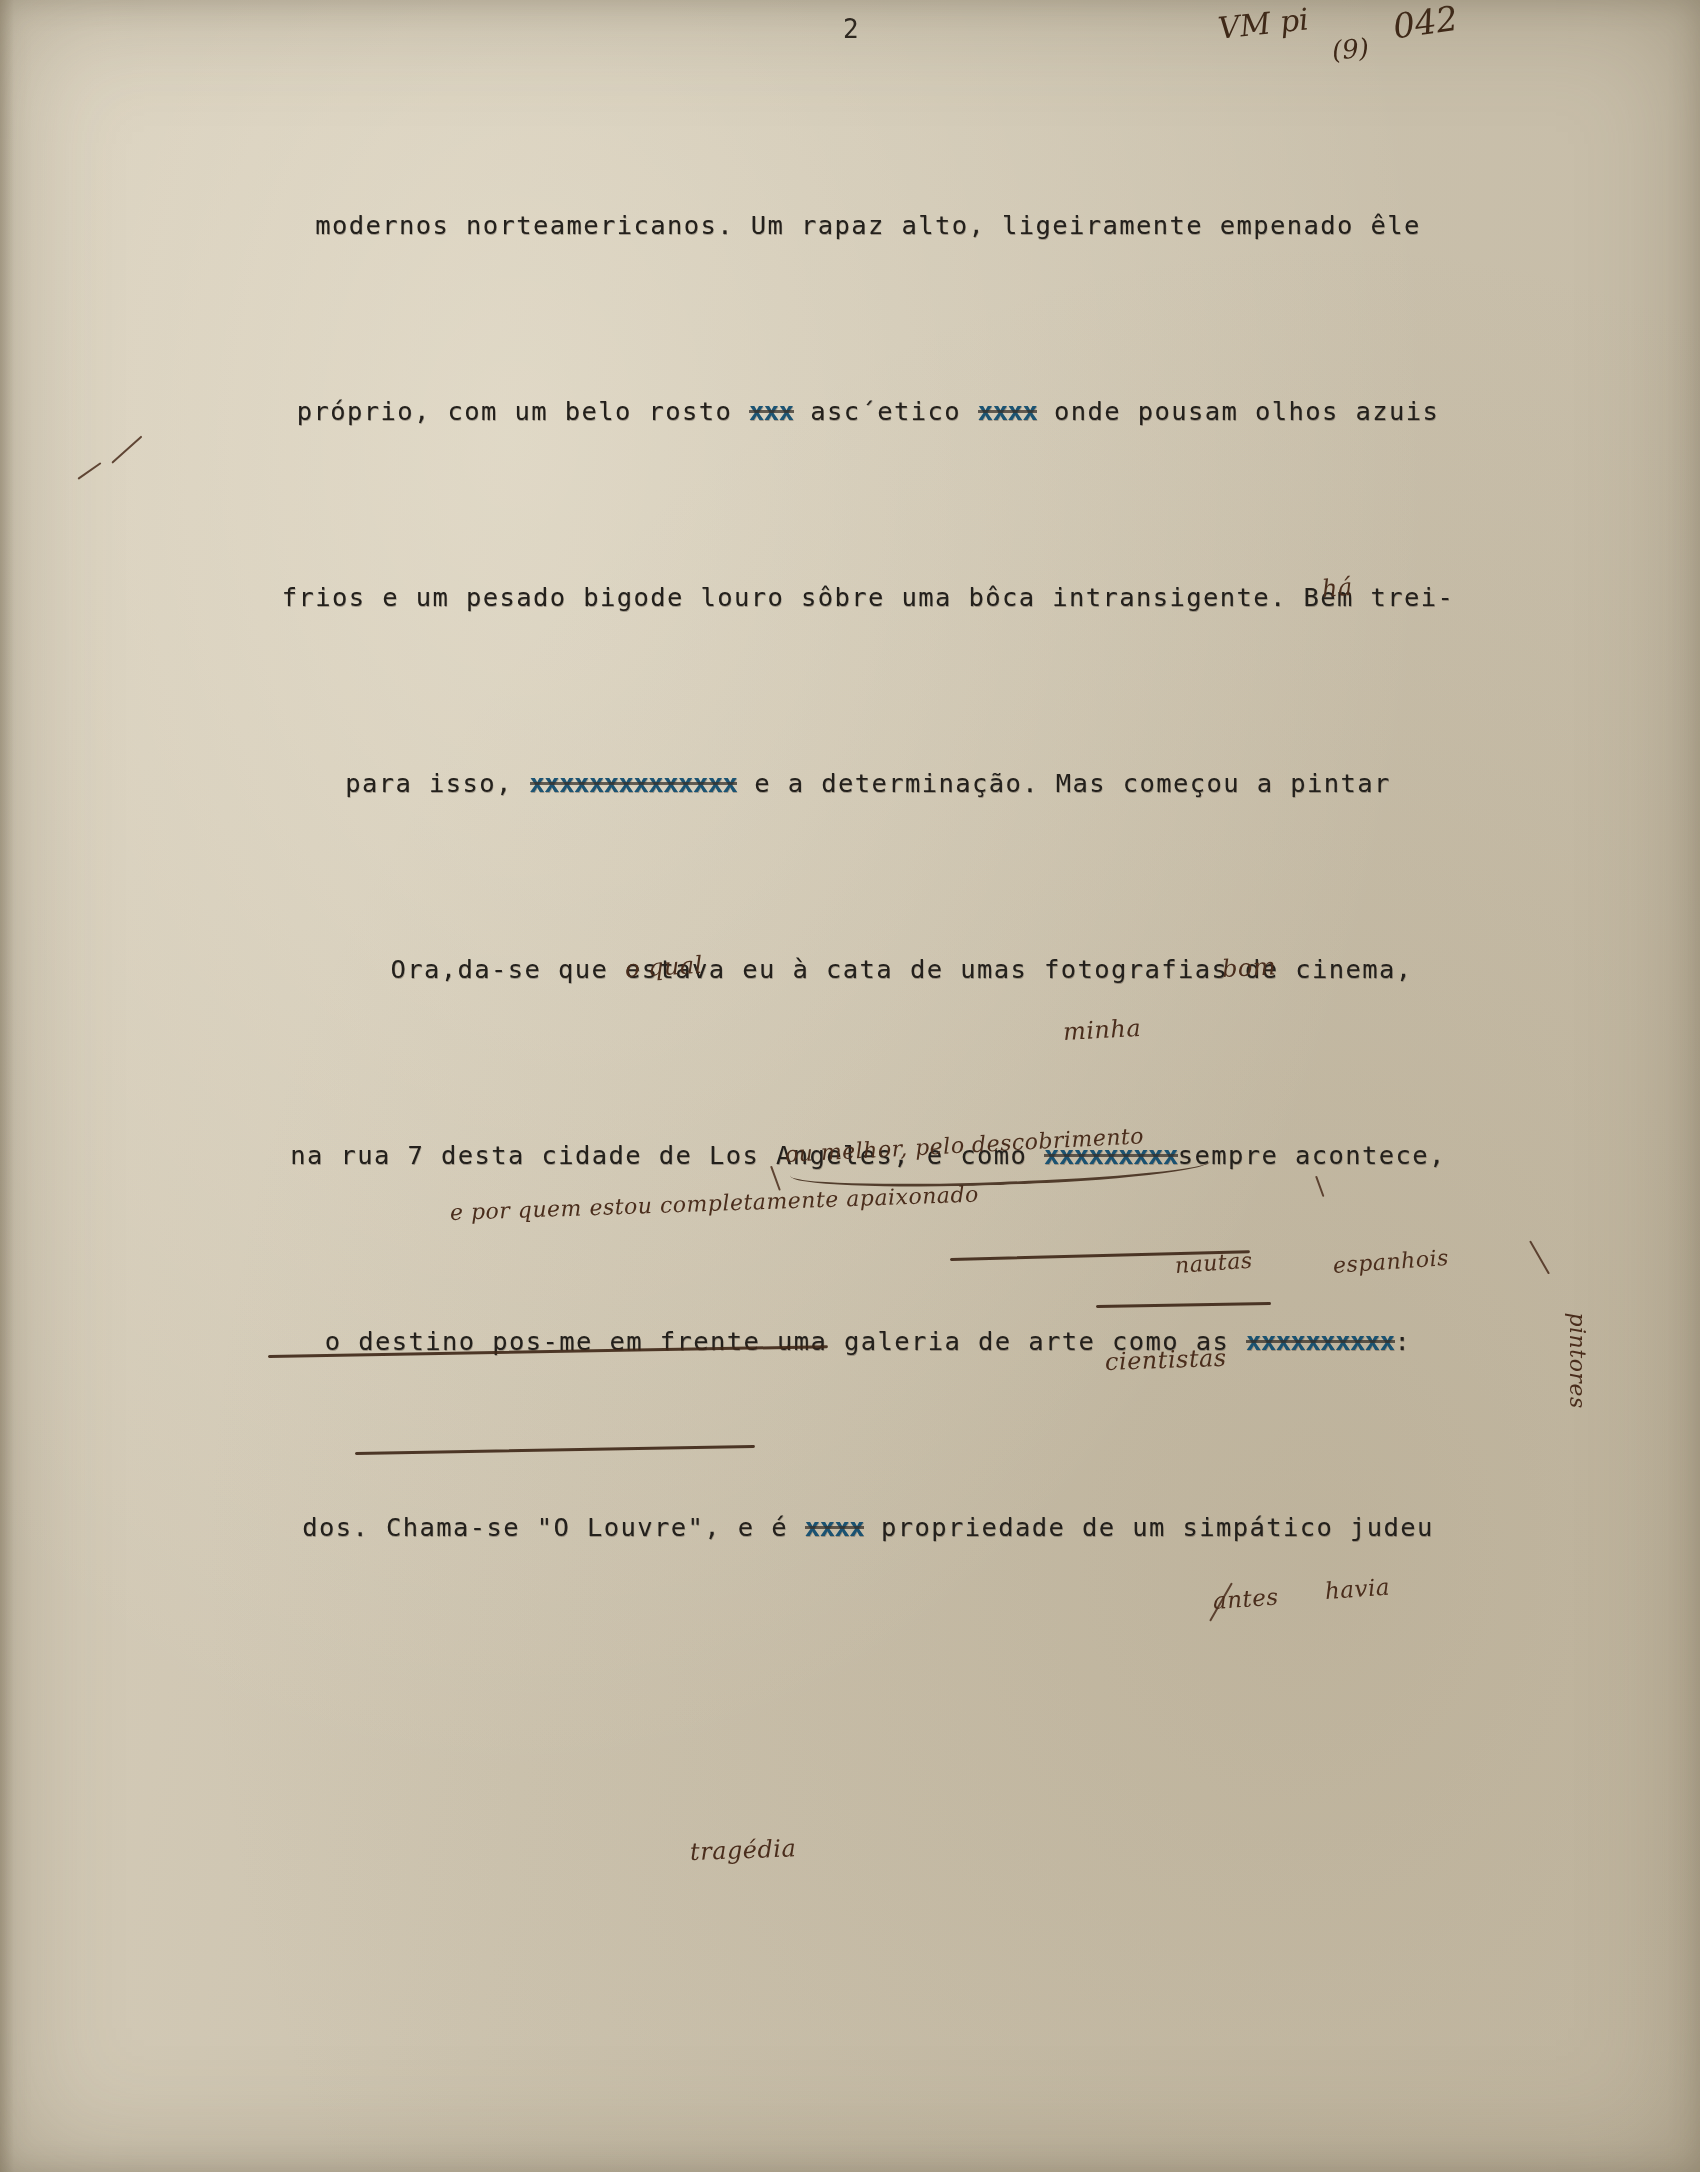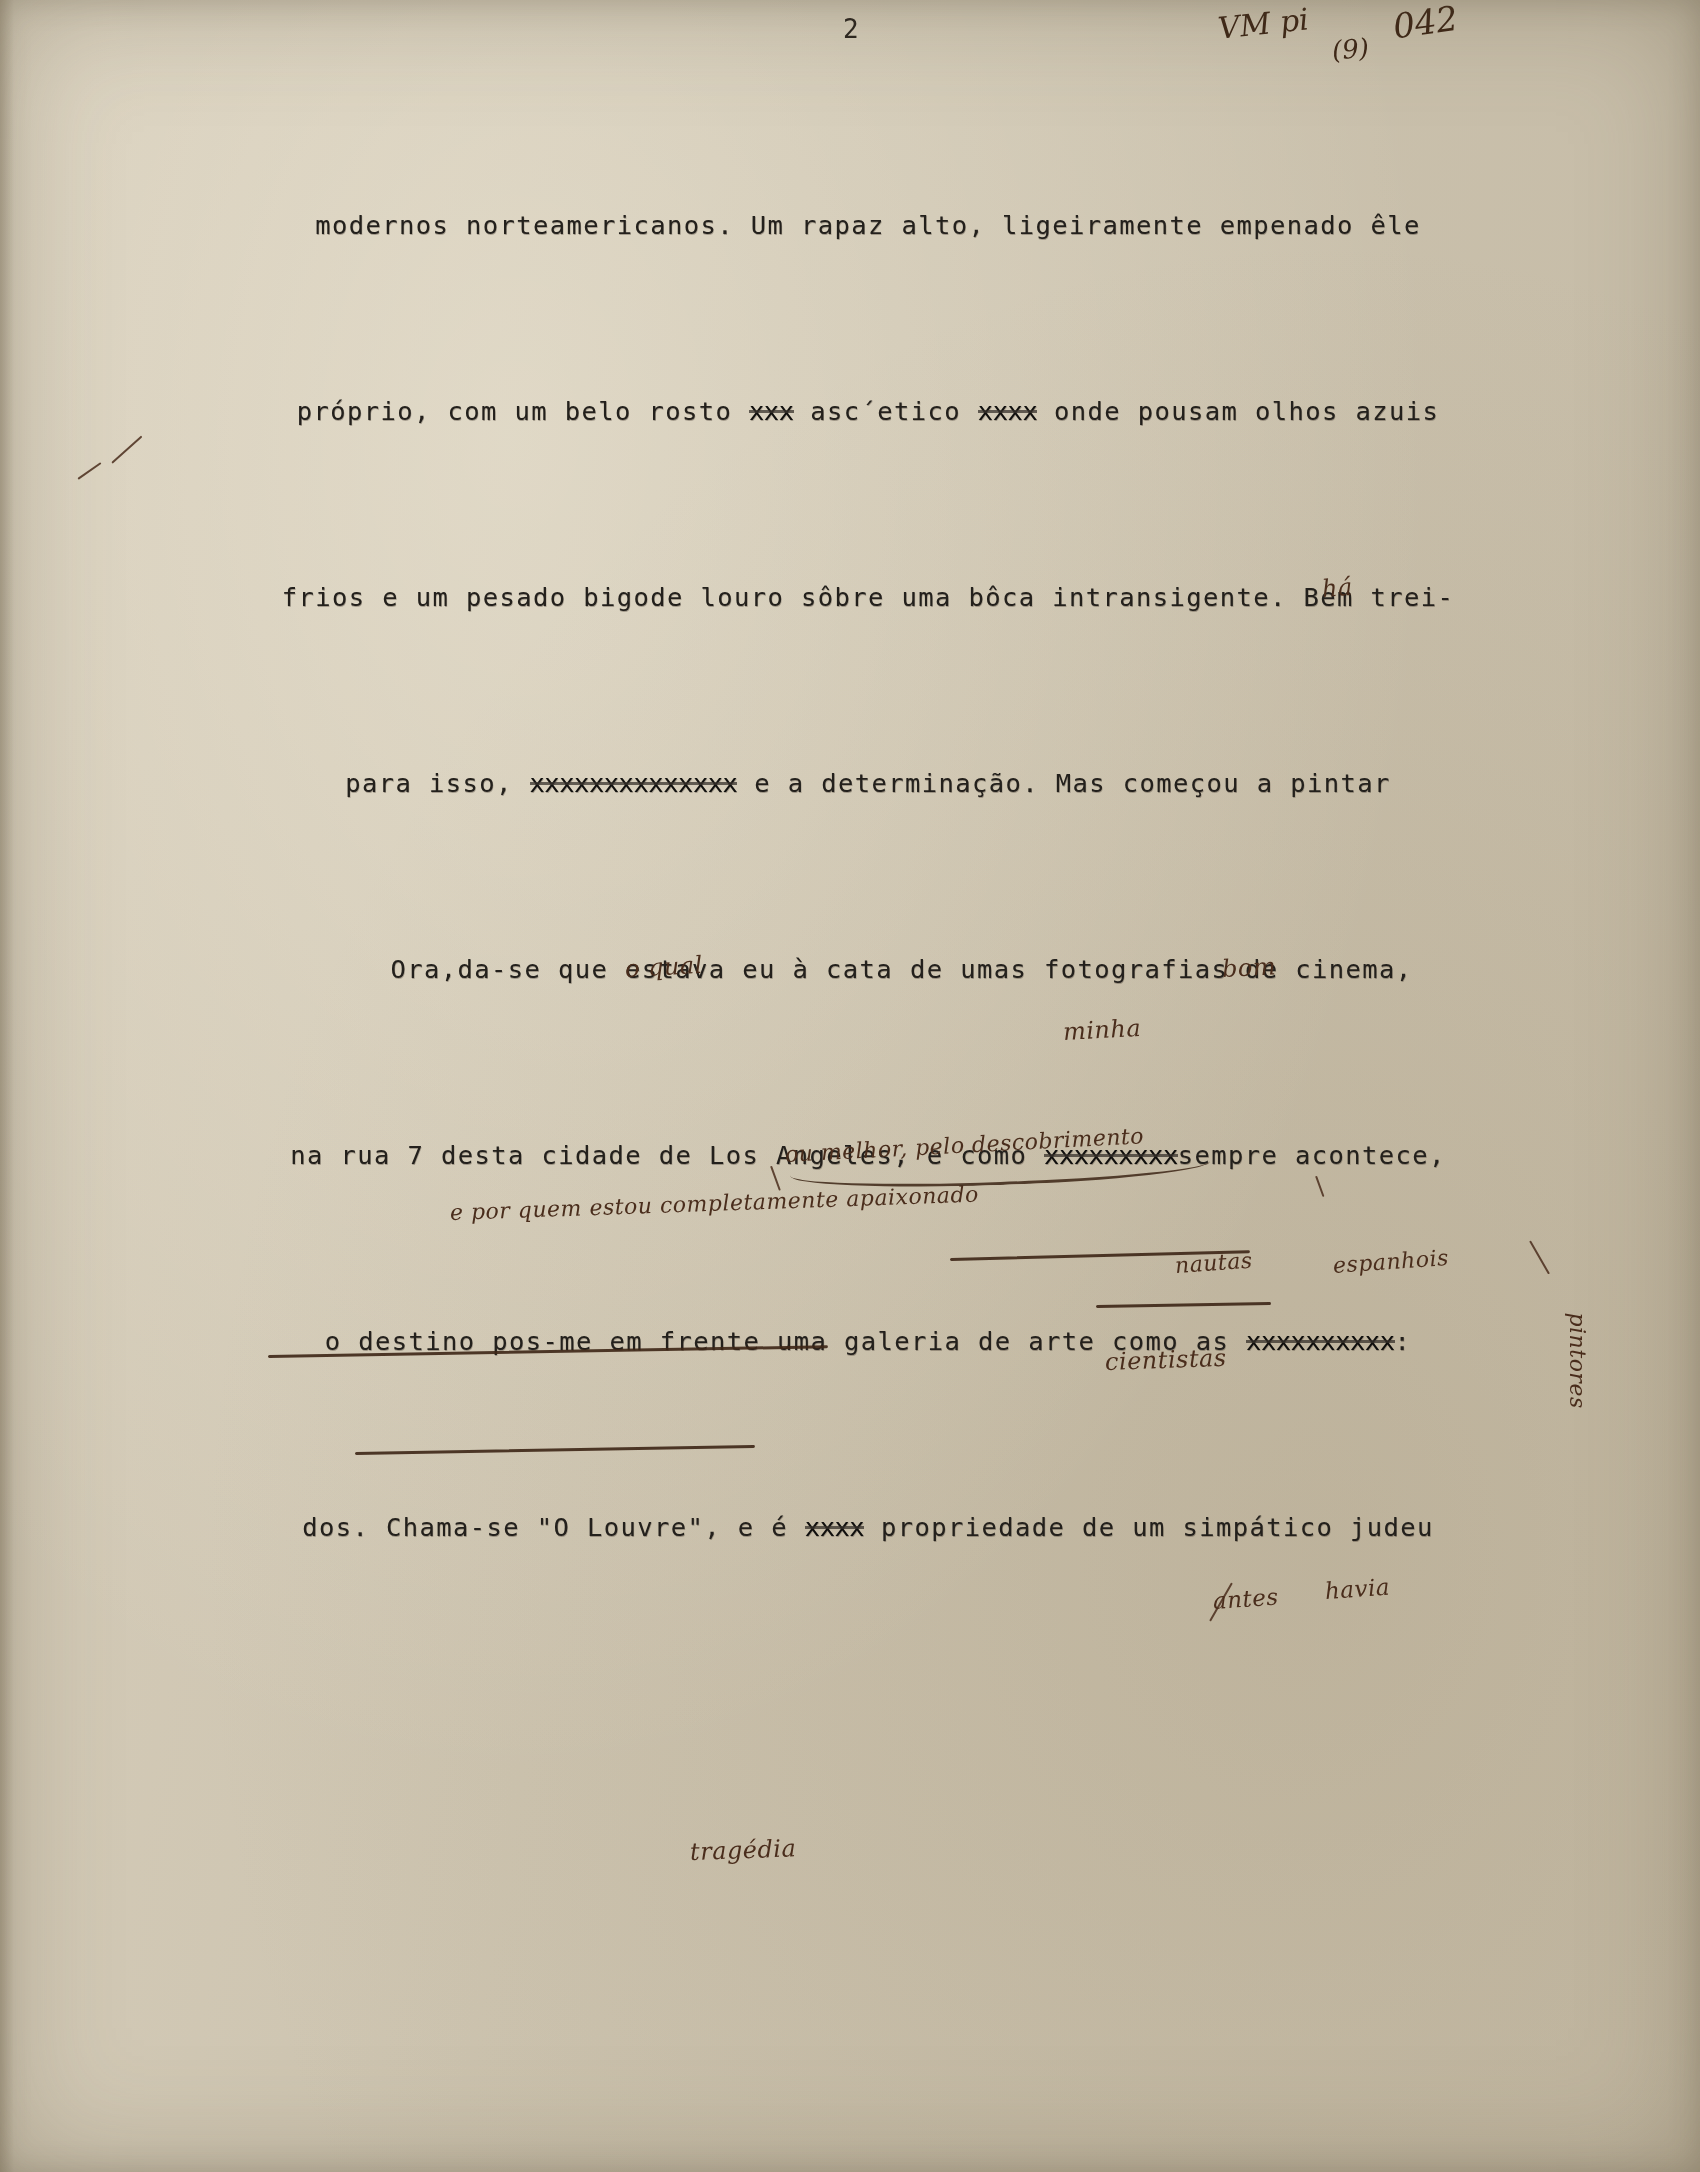--- a/index.html
+++ b/index.html
@@ -51,24 +51,24 @@
     letter-spacing: 1.4px;
     white-space: pre;
     text-shadow: 0.5px 0.5px 0 rgba(60,50,40,0.35);
   }
   .typed .ln { display: block; height: 62px; text-align: center; }
 
   
   .xout {
     position: relative;
     display: inline-block;
-    color: #000000;
+    color: #0c4a6e;
     opacity: 0.92;
     letter-spacing: -0.5px;
-    font-weight: normal;
+    font-weight: bold;
     filter: blur(0.25px);
   }
   .xout::after {
     content: "";
     position: absolute;
     left: 0; right: 0; top: 48%;
     height: 3px;
     background: #2b2620;
     opacity: 0.75;
   }

